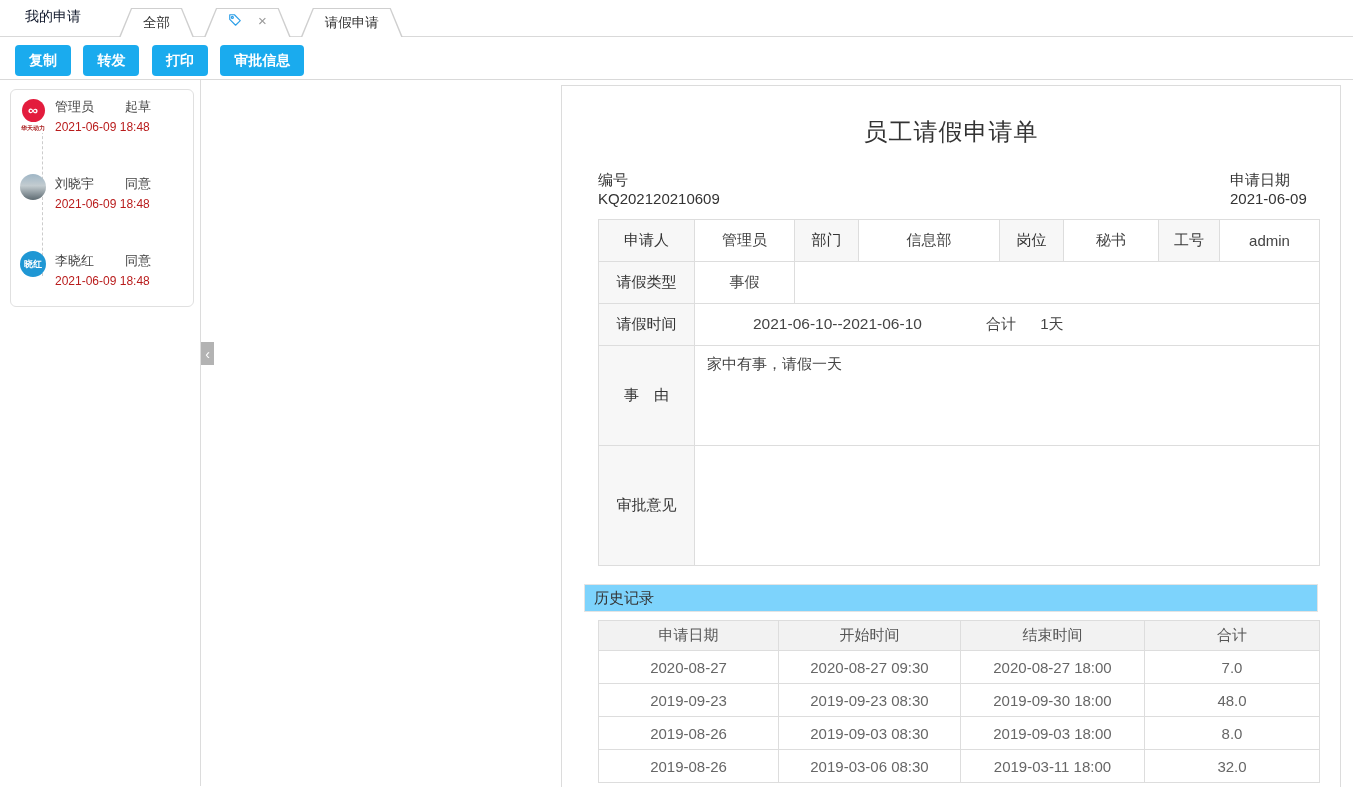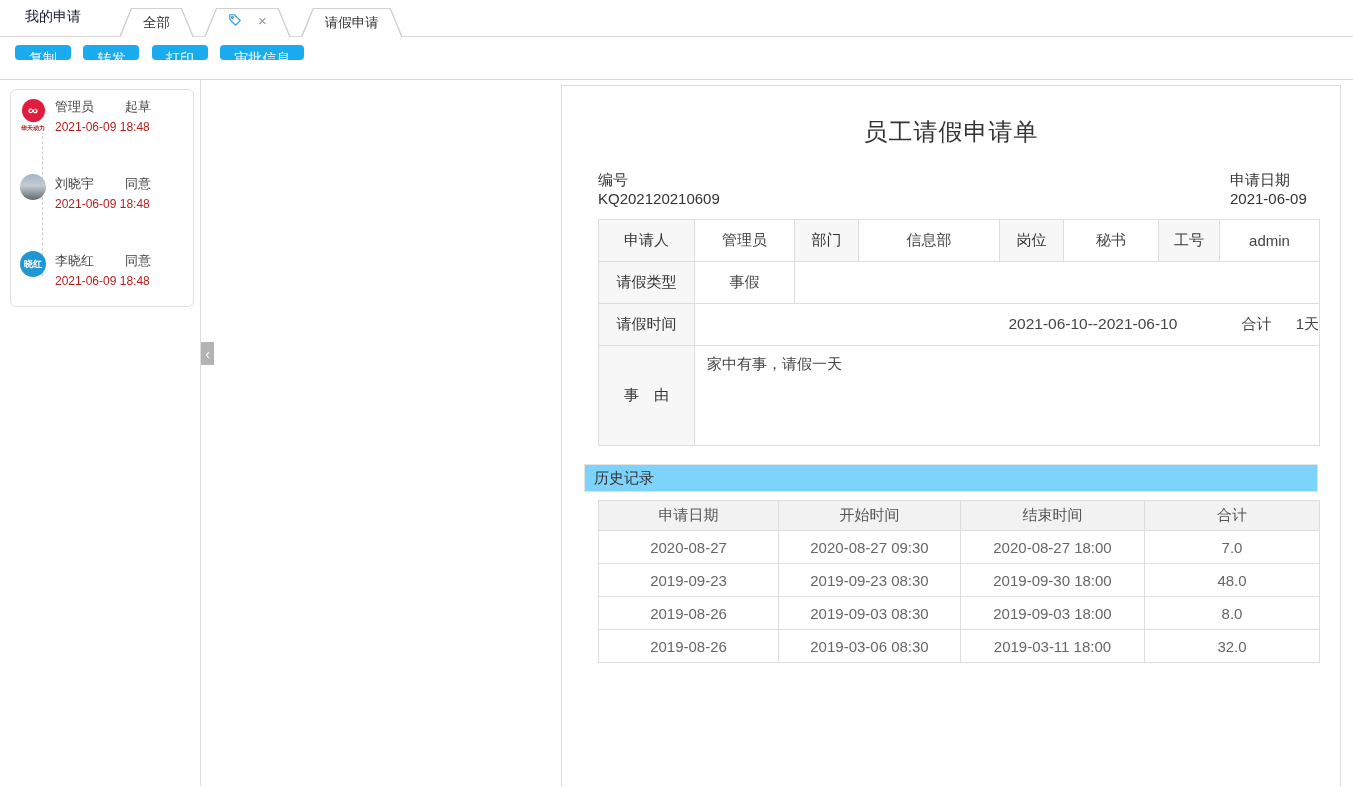--- a/index.html
+++ b/index.html
@@ -17,22 +17,22 @@
   .tab::after  { content:""; position:absolute; inset:0; background:#fff; z-index:1;
                  clip-path:polygon(13px 1px, calc(100% - 13px) 1px, calc(100% - 1.6px) 100%, 1.6px 100%); }
   .tab > * , .tab .tab-text { position:relative; z-index:2; }
   .tab-inner { position:relative; z-index:2; display:inline-flex; align-items:center; gap:6px; }
   .tab.active { color:#2d9fe8; }
   .tab .close { font-size:15px; color:#999; margin-left:10px; line-height:1; }
   .tag-icon svg { display:block; }
 
   
   .toolbar { height:43px; border-bottom:1px solid #d9d9d9; background:#fff; padding:8px 0 0 15px; }
-  .btn { display:inline-block; height:15px; line-height:27px; padding:0 14px; margin-right:8px;
-         background:#1aabee; color:#fff; font-size:14px; font-weight:normal; border:none;
+  .btn { display:inline-block; height:31px; line-height:27px; padding:0 14px; margin-right:8px;
+         background:#1aabee; color:#fff; font-size:14px; font-weight:bold; border:none;
          border-radius:4px; cursor:pointer; font-family:inherit; }
 
   
   .content { display:flex; height:706px; }
   .sidebar { width:201px; border-right:1px solid #dcdcdc; position:relative; background:#fff; }
   .card { position:absolute; left:10px; top:9px; width:184px; height:218px; background:#fff;
           border:1px solid #e0e0e0; border-radius:6px; padding:7px 0 0 9px; }
   .tl-line { position:absolute; left:31px; top:36px; height:150px; border-left:1px dashed #ccc; z-index:0; }
   .tl-item { position:relative; z-index:1; display:flex; gap:9px; margin-bottom:40px; cursor:pointer; }
   .avatar-col { width:26px; flex:0 0 26px; }
@@ -67,21 +67,21 @@
   .meta .grp.right .lab { margin-right:22px; }
 
   table { border-collapse:collapse; table-layout:fixed; }
   .mt { margin:12px 0 18px 36px; width:721px; }
   .mt td { border:1px solid #ddd; font-size:15px; color:#444; text-align:center; vertical-align:middle; }
   .mt td.lbl { background:#f7f7f7; color:#333; }
   .r42 td { height:42px; }
   .r100 { height:100px; }
   .r120 { height:120px; }
   .mt td.reason-cell { text-align:left; vertical-align:top; padding:9px 12px; }
-  .mt td.lt-cell { text-align:right;padding-left:25px; }
+  .mt td.lt-cell { text-align:left; }
   .lt-range { margin-left:58px; font-size:15.5px; }
   .lt-lab { margin-left:60px; }
   .lt-val { margin-left:20px; }
 
   .hist-bar { margin:4px 0 0 22px; width:734px; height:28px; line-height:26px; background:#7dd3fc;
               border:1px solid #e4e4e4; padding-left:9px; font-size:15px; color:#333; }
   .ht { margin:8px 0 0 36px; width:721px; }
   .ht th, .ht td { border:1px solid #ddd; text-align:center; font-weight:normal; }
   .ht th { background:#f2f2f2; color:#555; font-size:15px; height:30px; }
   .ht td { color:#666; font-size:15px; height:33px; }
@@ -219,20 +219,24 @@
           <td colspan="7" class="lt-cell">
             <span class="lt-range">2021-06-10--2021-06-10</span>
             <span class="lt-lab">合计</span>
             <span class="lt-val">1天</span>
           </td>
         </tr>
         <tr>
           <td class="lbl r100">事　由</td>
           <td colspan="7" class="reason-cell">家中有事，请假一天</td>
         </tr>
+        <tr>
+          <td class="lbl r120">审批意见</td>
+          <td colspan="7" class="reason-cell"></td>
+        </tr>
       </tbody>
         </table>
 
       <div class="hist-bar">历史记录</div>
 
       <table class="ht">
         <colgroup>
           <col style="width:180px">
             <col style="width:182px">
             <col style="width:184px">

